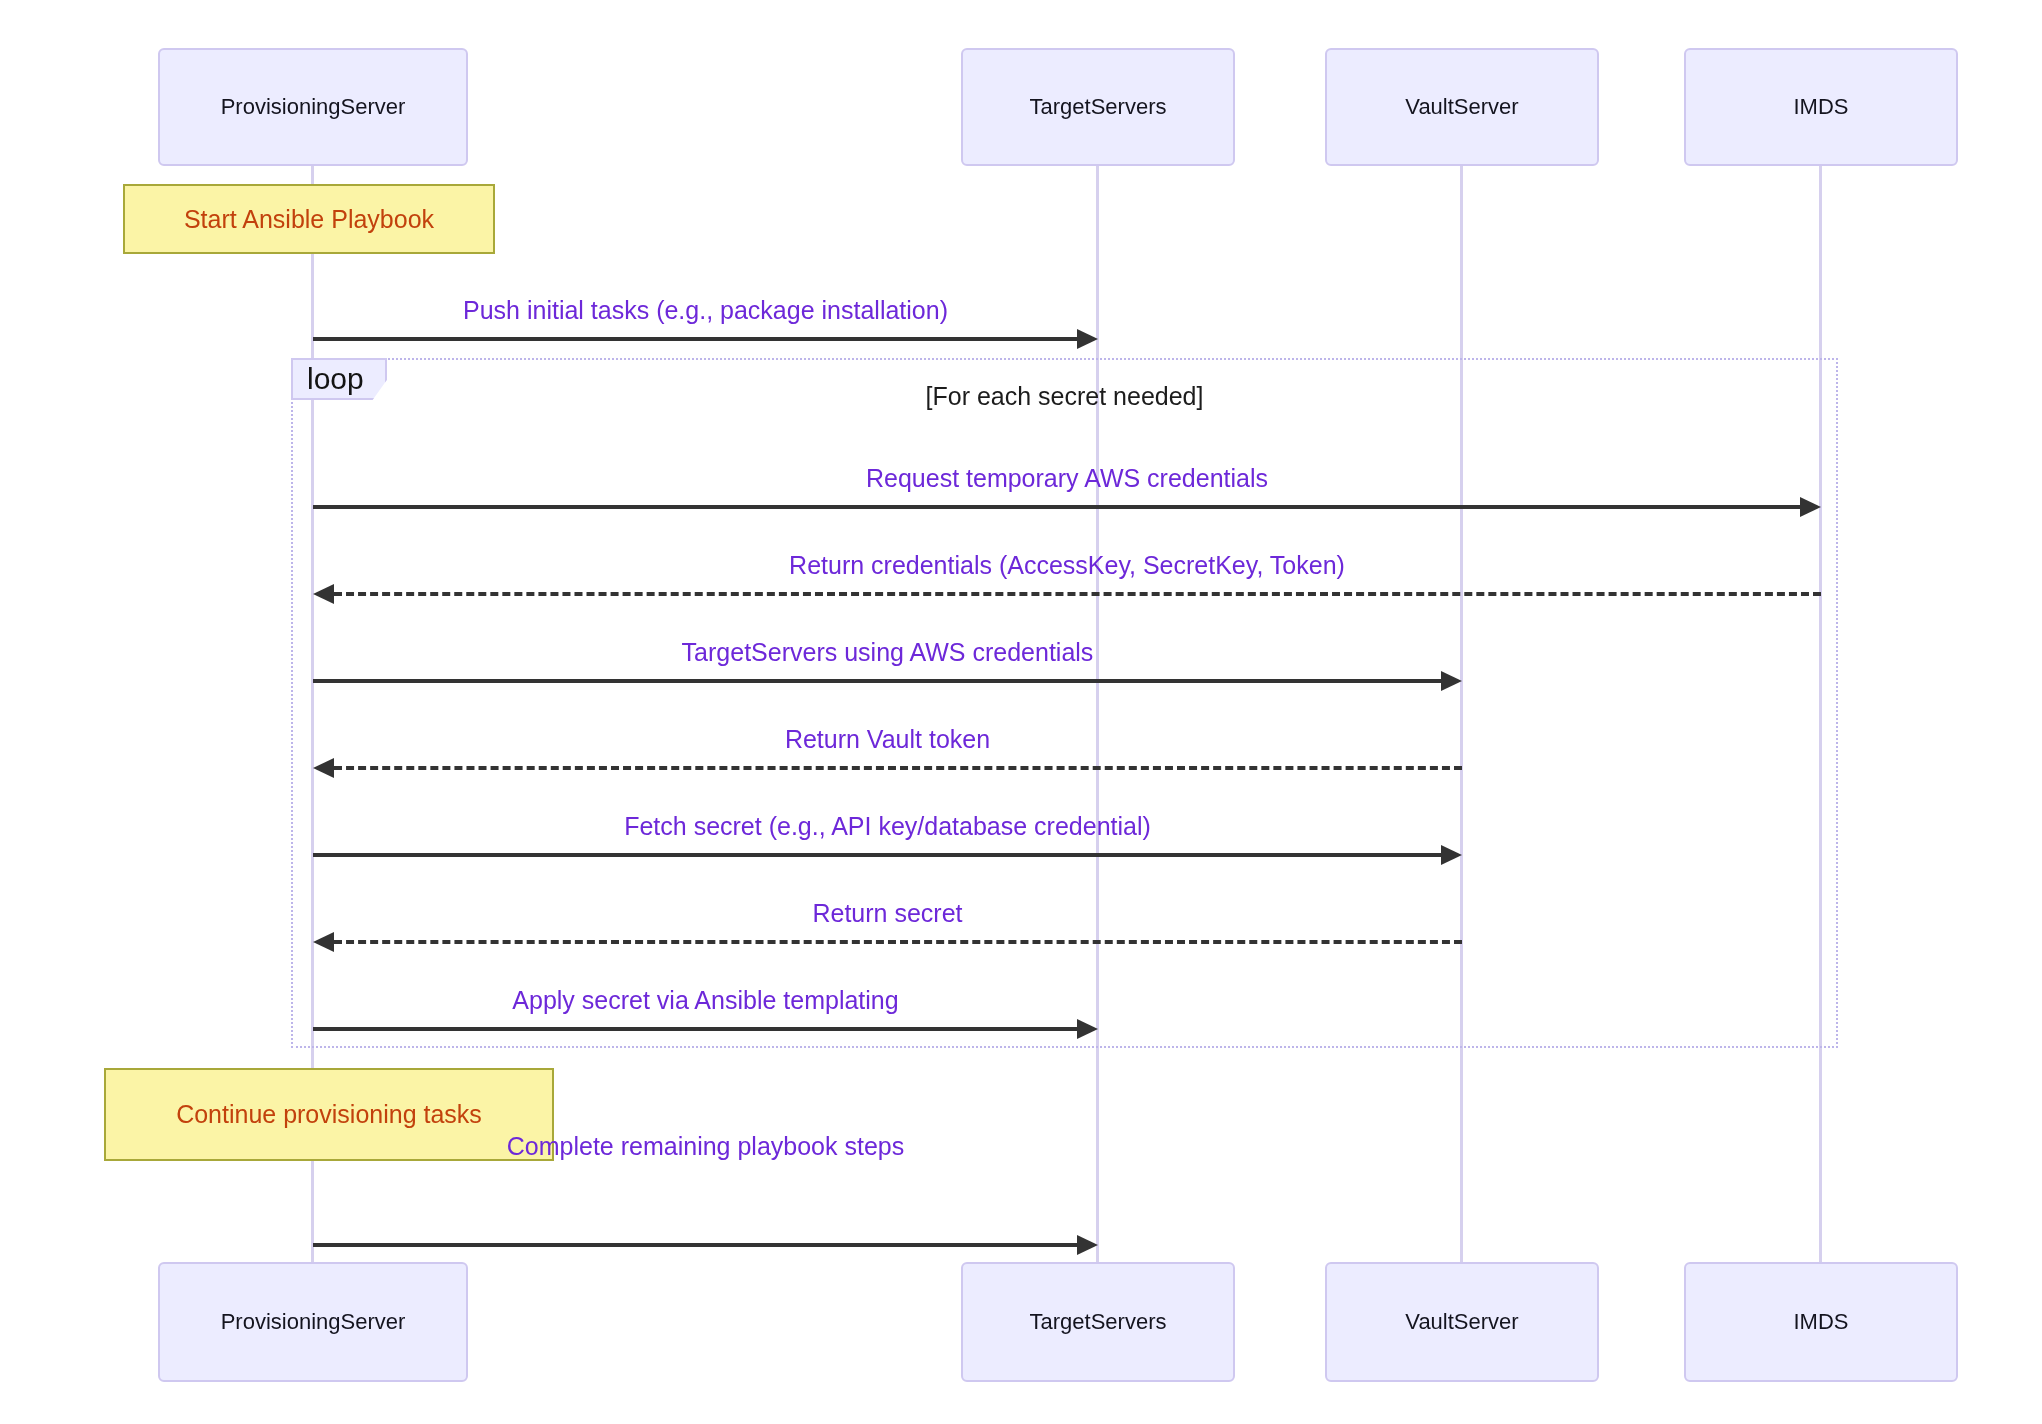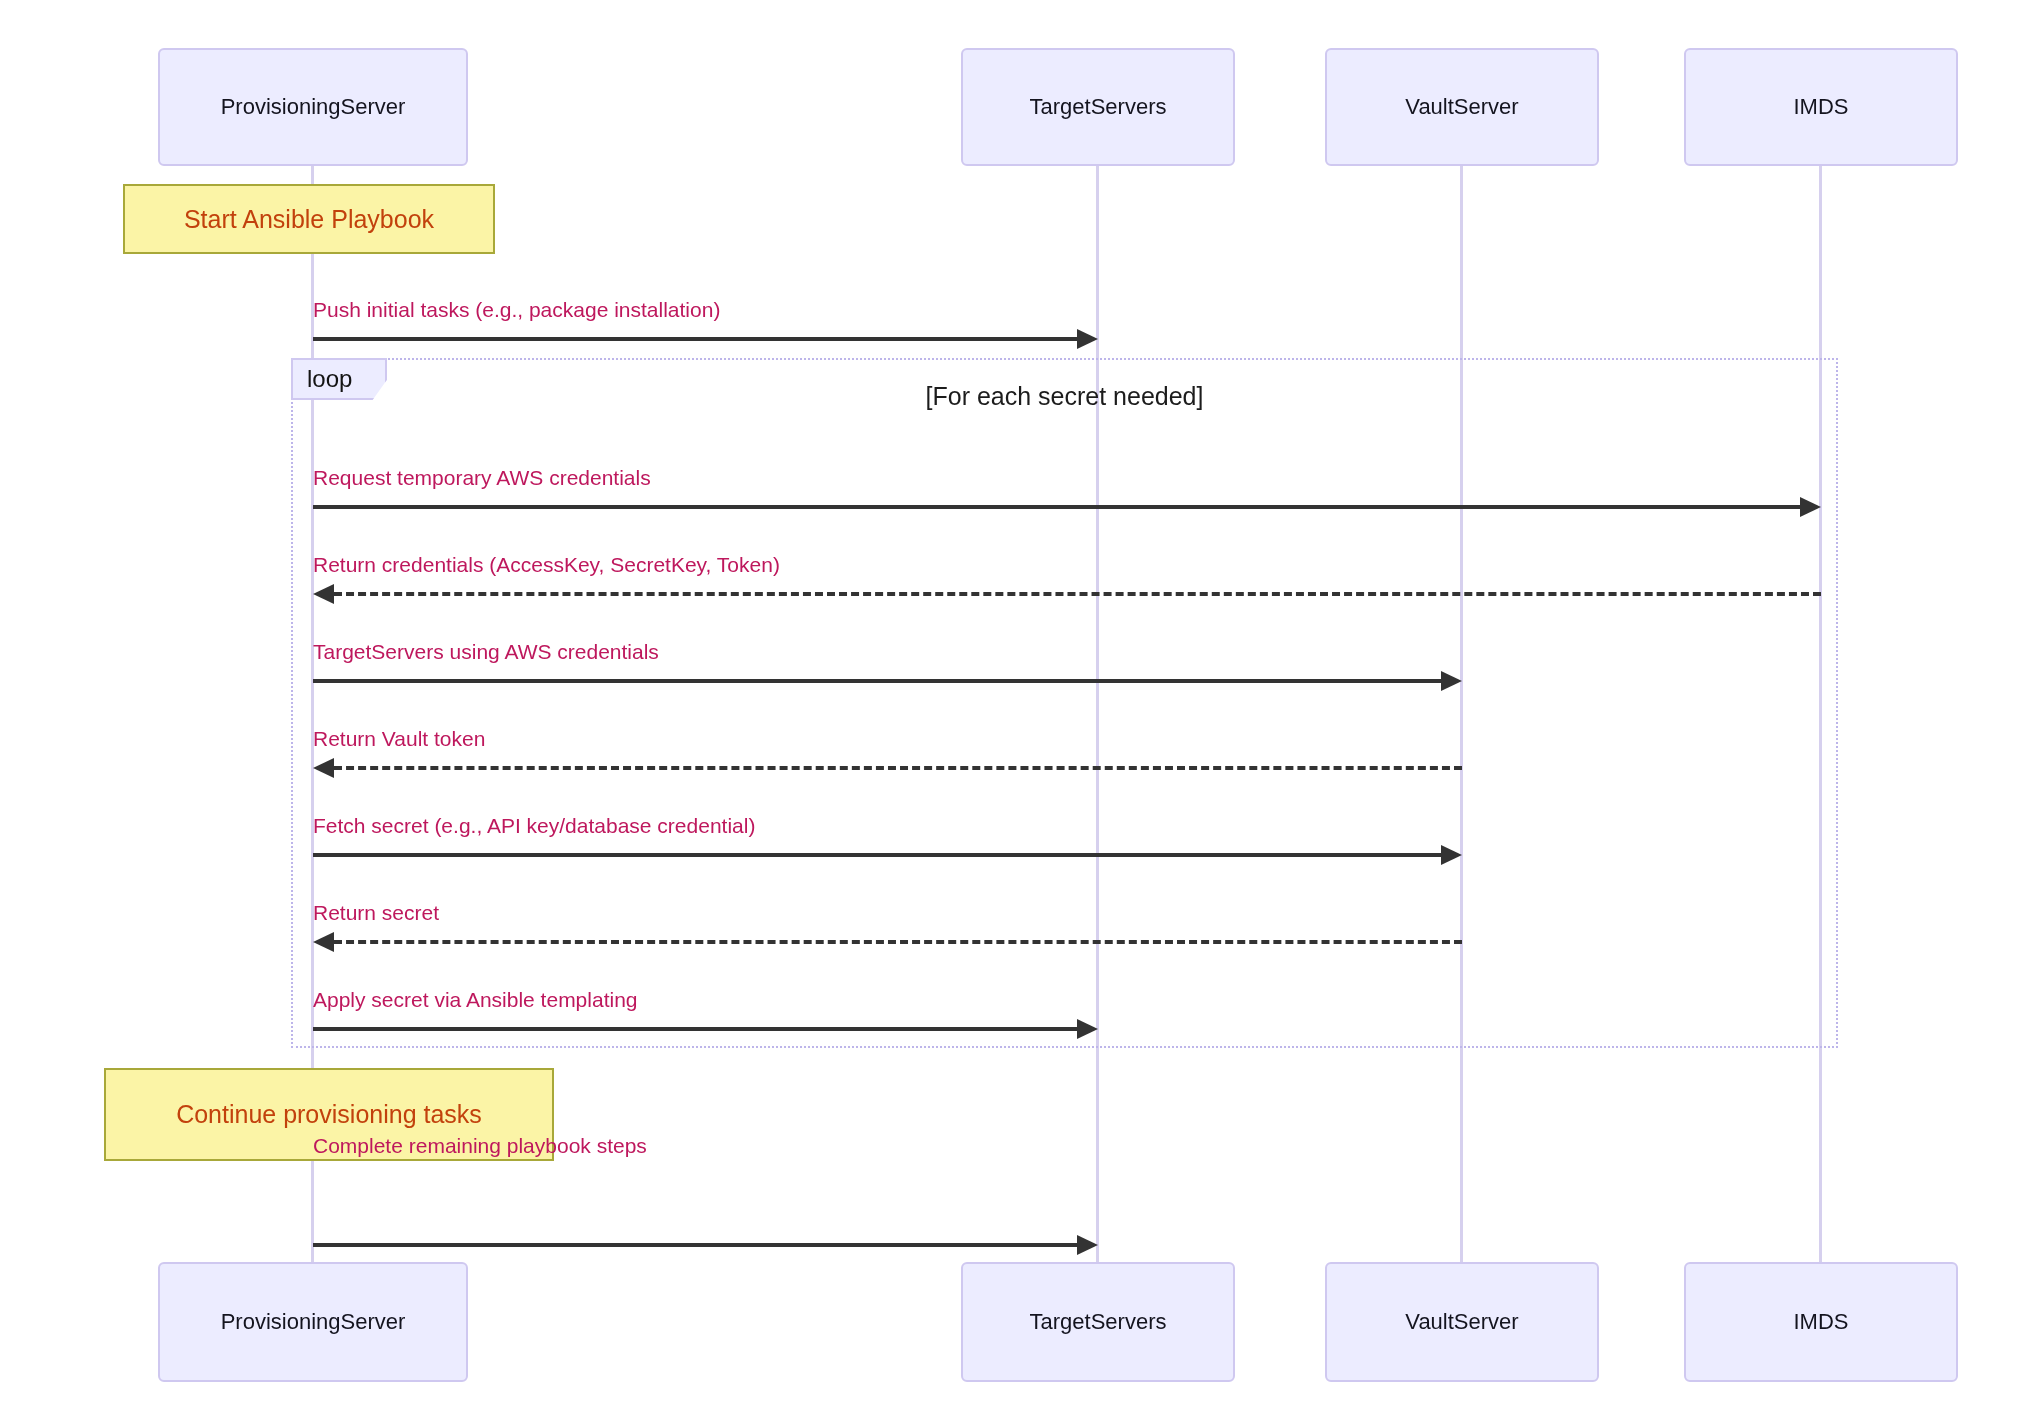--- a/index.html
+++ b/index.html
@@ -53,36 +53,37 @@
     position: absolute;
     left: 291px; top: 358px;
     width: 96px; height: 42px;
     background: #ECECFF;
     border: 2px solid #CFC8F0;
     box-sizing: border-box;
     clip-path: polygon(0 0, 100% 0, 100% 52%, 85% 100%, 0 100%);
     display: flex;
     align-items: center;
     padding-left: 14px;
-    font-size: 24px;
+    font-size: 30px;
     color: #141414;
   }
   .loop-condition {
     position: absolute;
     left: 291px; top: 382px;
     width: 1547px;
     text-align: center;
     font-size: 25px;
     color: #1c1c1c;
   }
   .msg-label {
     position: absolute;
     height: 34px;
-    font-size: 21px;
-    color: #be185d;
+    text-align: center;
+    font-size: 25px;
+    color: #6d28d9;
     line-height: 34px;
     white-space: nowrap;
   }
   .msg-line { position: absolute; height: 0; }
   .msg-line.solid  { border-top: 4px solid #333333; }
   .msg-line.dashed { border-top: 4px dashed #333333; }
   .arrow-right {
     position: absolute; width: 0; height: 0;
     border-top: 10px solid transparent;
     border-bottom: 10px solid transparent;

